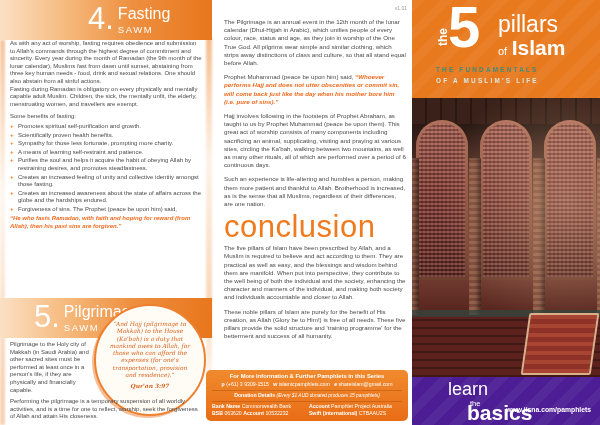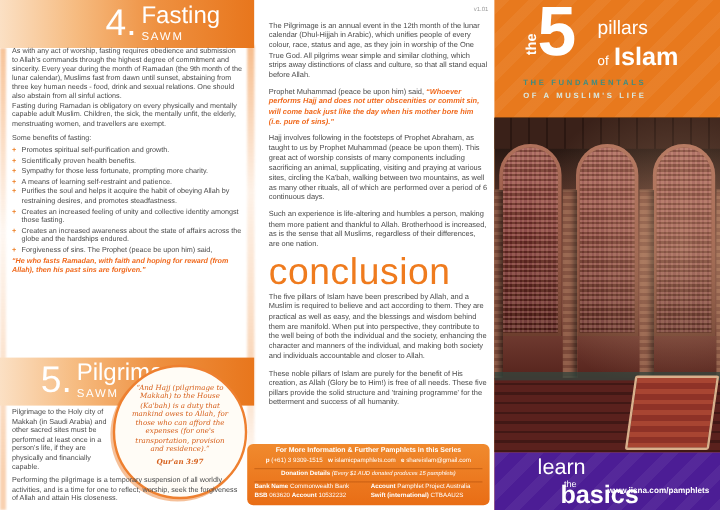--- a/index.html
+++ b/index.html
@@ -10,21 +10,21 @@
   #left{position:absolute;left:0;top:0;width:212px;height:425px;overflow:hidden;}
   .band{position:absolute;left:0;width:212px;height:40px;
         background:linear-gradient(90deg,#fbe0c4 0%,#f6bb80 30%,#ee9040 62%,#e8761c 100%);z-index:1;}
   #band4{top:0;}
   #band5{top:298px;z-index:2;}
   .band-inner{position:absolute;display:flex;align-items:flex-start;color:#fff;}
   #band4 .band-inner{left:88px;top:2px;}
   #band5 .band-inner{left:34px;top:2px;}
   .band-num{font-size:31px;font-weight:400;line-height:34px;color:#fff;}
   .band-titles{margin-left:4px;margin-top:3px;}
-  .band-title{font-size:20px;line-height:17px;color:#fff;font-weight:400;}
+  .band-title{font-size:16px;line-height:17px;color:#fff;font-weight:400;}
   .band-sub{font-size:9.5px;letter-spacing:1.5px;color:#fff;margin-top:1px;}
 
   .edge-glow{position:absolute;left:0;top:40px;width:5px;height:385px;z-index:0;
      background:linear-gradient(180deg,rgba(238,125,31,.45),rgba(238,125,31,.06) 40%,rgba(238,125,31,.35) 92%);
      filter:blur(1px);}
   .fold{position:absolute;left:206px;top:38px;width:6px;height:350px;z-index:0;
      background:linear-gradient(180deg,rgba(238,125,31,.5),rgba(238,125,31,.10) 35%,rgba(238,125,31,.30) 75%,rgba(238,125,31,.04));
      filter:blur(1px);}
 
   #fbody{position:absolute;left:10px;top:40px;width:192px;z-index:3;
@@ -72,21 +72,21 @@
   #contact .c-col{width:49%;}
 
   
   #right{position:absolute;left:412px;top:0;width:188px;height:425px;background:#e8791d;}
   .pattern{position:absolute;inset:0;
      background:repeating-linear-gradient(135deg,rgba(255,255,255,.05) 0 9px,rgba(255,255,255,0) 9px 20px);}
   #rp-header{position:absolute;left:0;top:0;width:188px;height:98px;overflow:hidden;}
   #cv-the{position:absolute;left:22px;top:30px;color:#fff;font-size:12px;font-weight:700;
           transform:rotate(-90deg);}
   #cv-5{position:absolute;left:36px;top:-4px;color:#fff;font-size:58px;font-weight:700;line-height:62px;}
-  #cv-pillars{position:absolute;left:86px;top:12px;color:#fff;font-size:16px;font-weight:400;line-height:24px;}
+  #cv-pillars{position:absolute;left:86px;top:12px;color:#fff;font-size:23px;font-weight:400;line-height:24px;}
   #cv-ofislam{position:absolute;left:86px;top:36px;color:#fff;}
   #cv-of{font-size:11px;}
   #cv-islam{font-size:21px;font-weight:700;}
   #cv-tag1{position:absolute;left:24px;top:66px;font-size:6.4px;letter-spacing:2.2px;color:#3f8c80;font-weight:700;}
   #cv-tag2{position:absolute;left:24px;top:77px;font-size:6.4px;letter-spacing:2.2px;color:#d8e9e2;font-weight:700;}
 
   
   #photo{position:absolute;left:0;top:98px;width:188px;height:279px;overflow:hidden;
      background:linear-gradient(180deg,#17100c 0%,#2b1a14 10%,#4a2a21 22%,#6d3c30 38%,#7c463a 58%,#5d2a22 74%,#471815 84%,#3f1412 100%);}
   .ph-ceiling{position:absolute;left:0;top:0;width:100%;height:26px;

